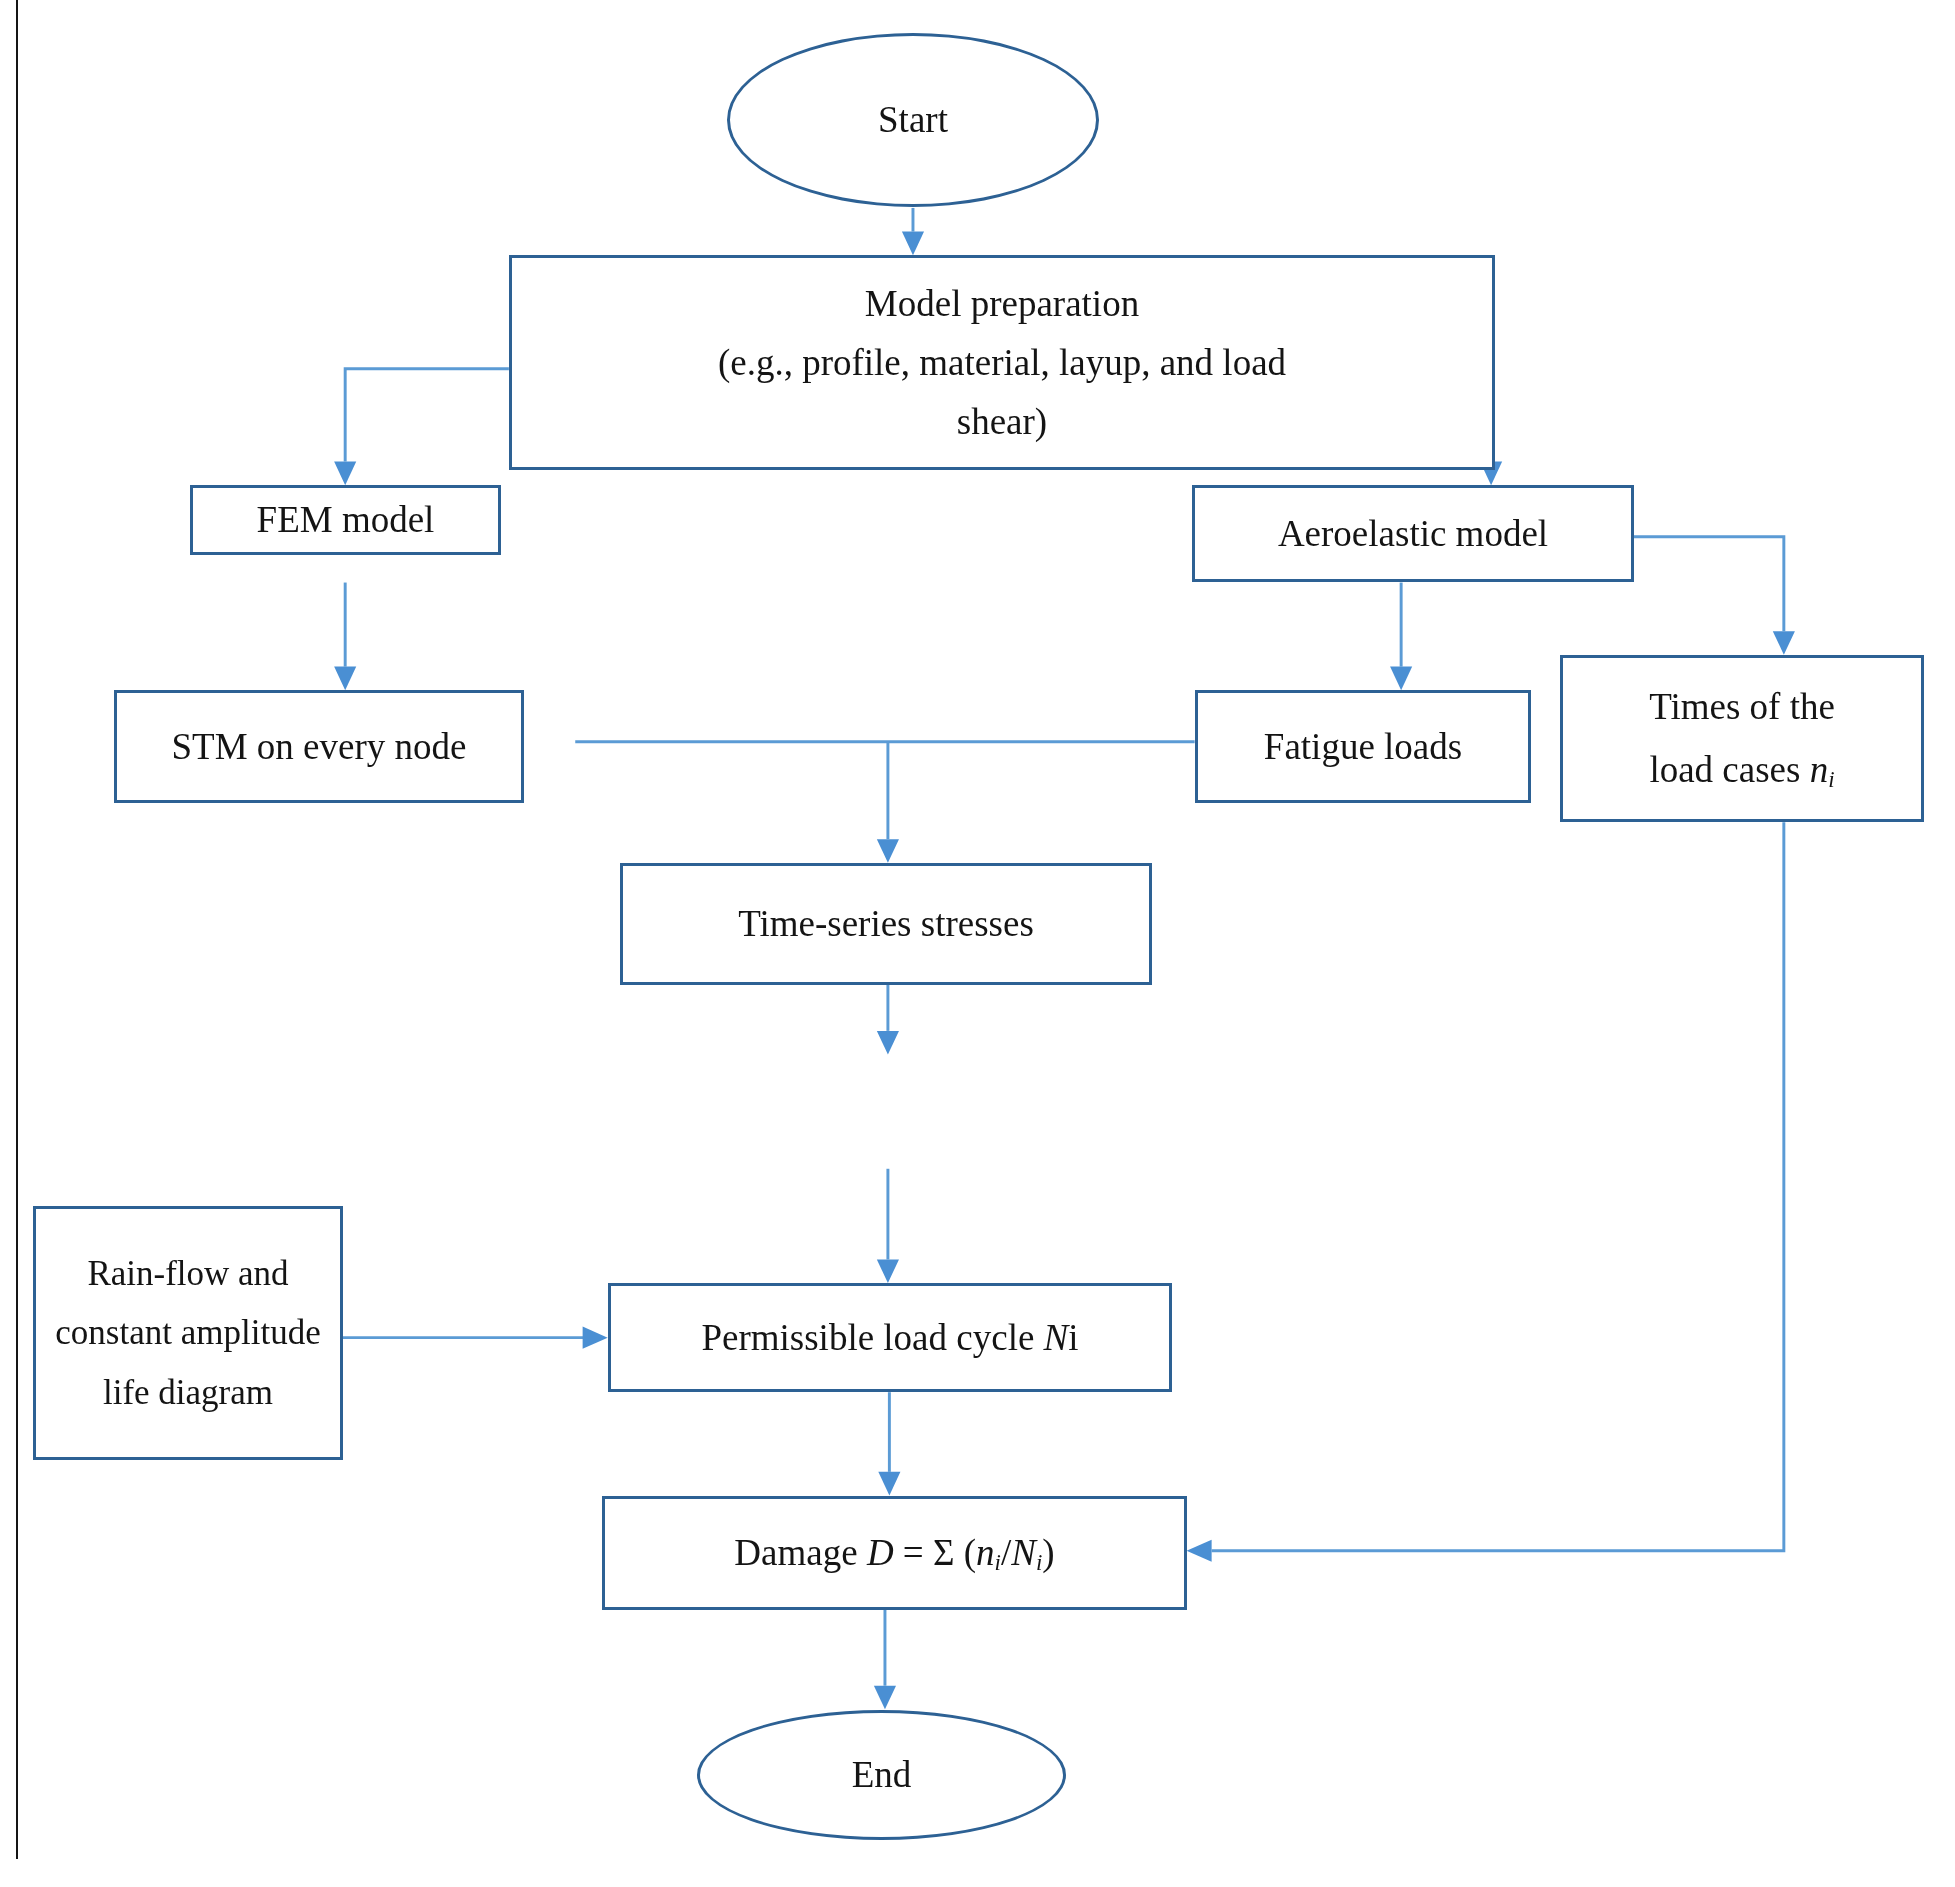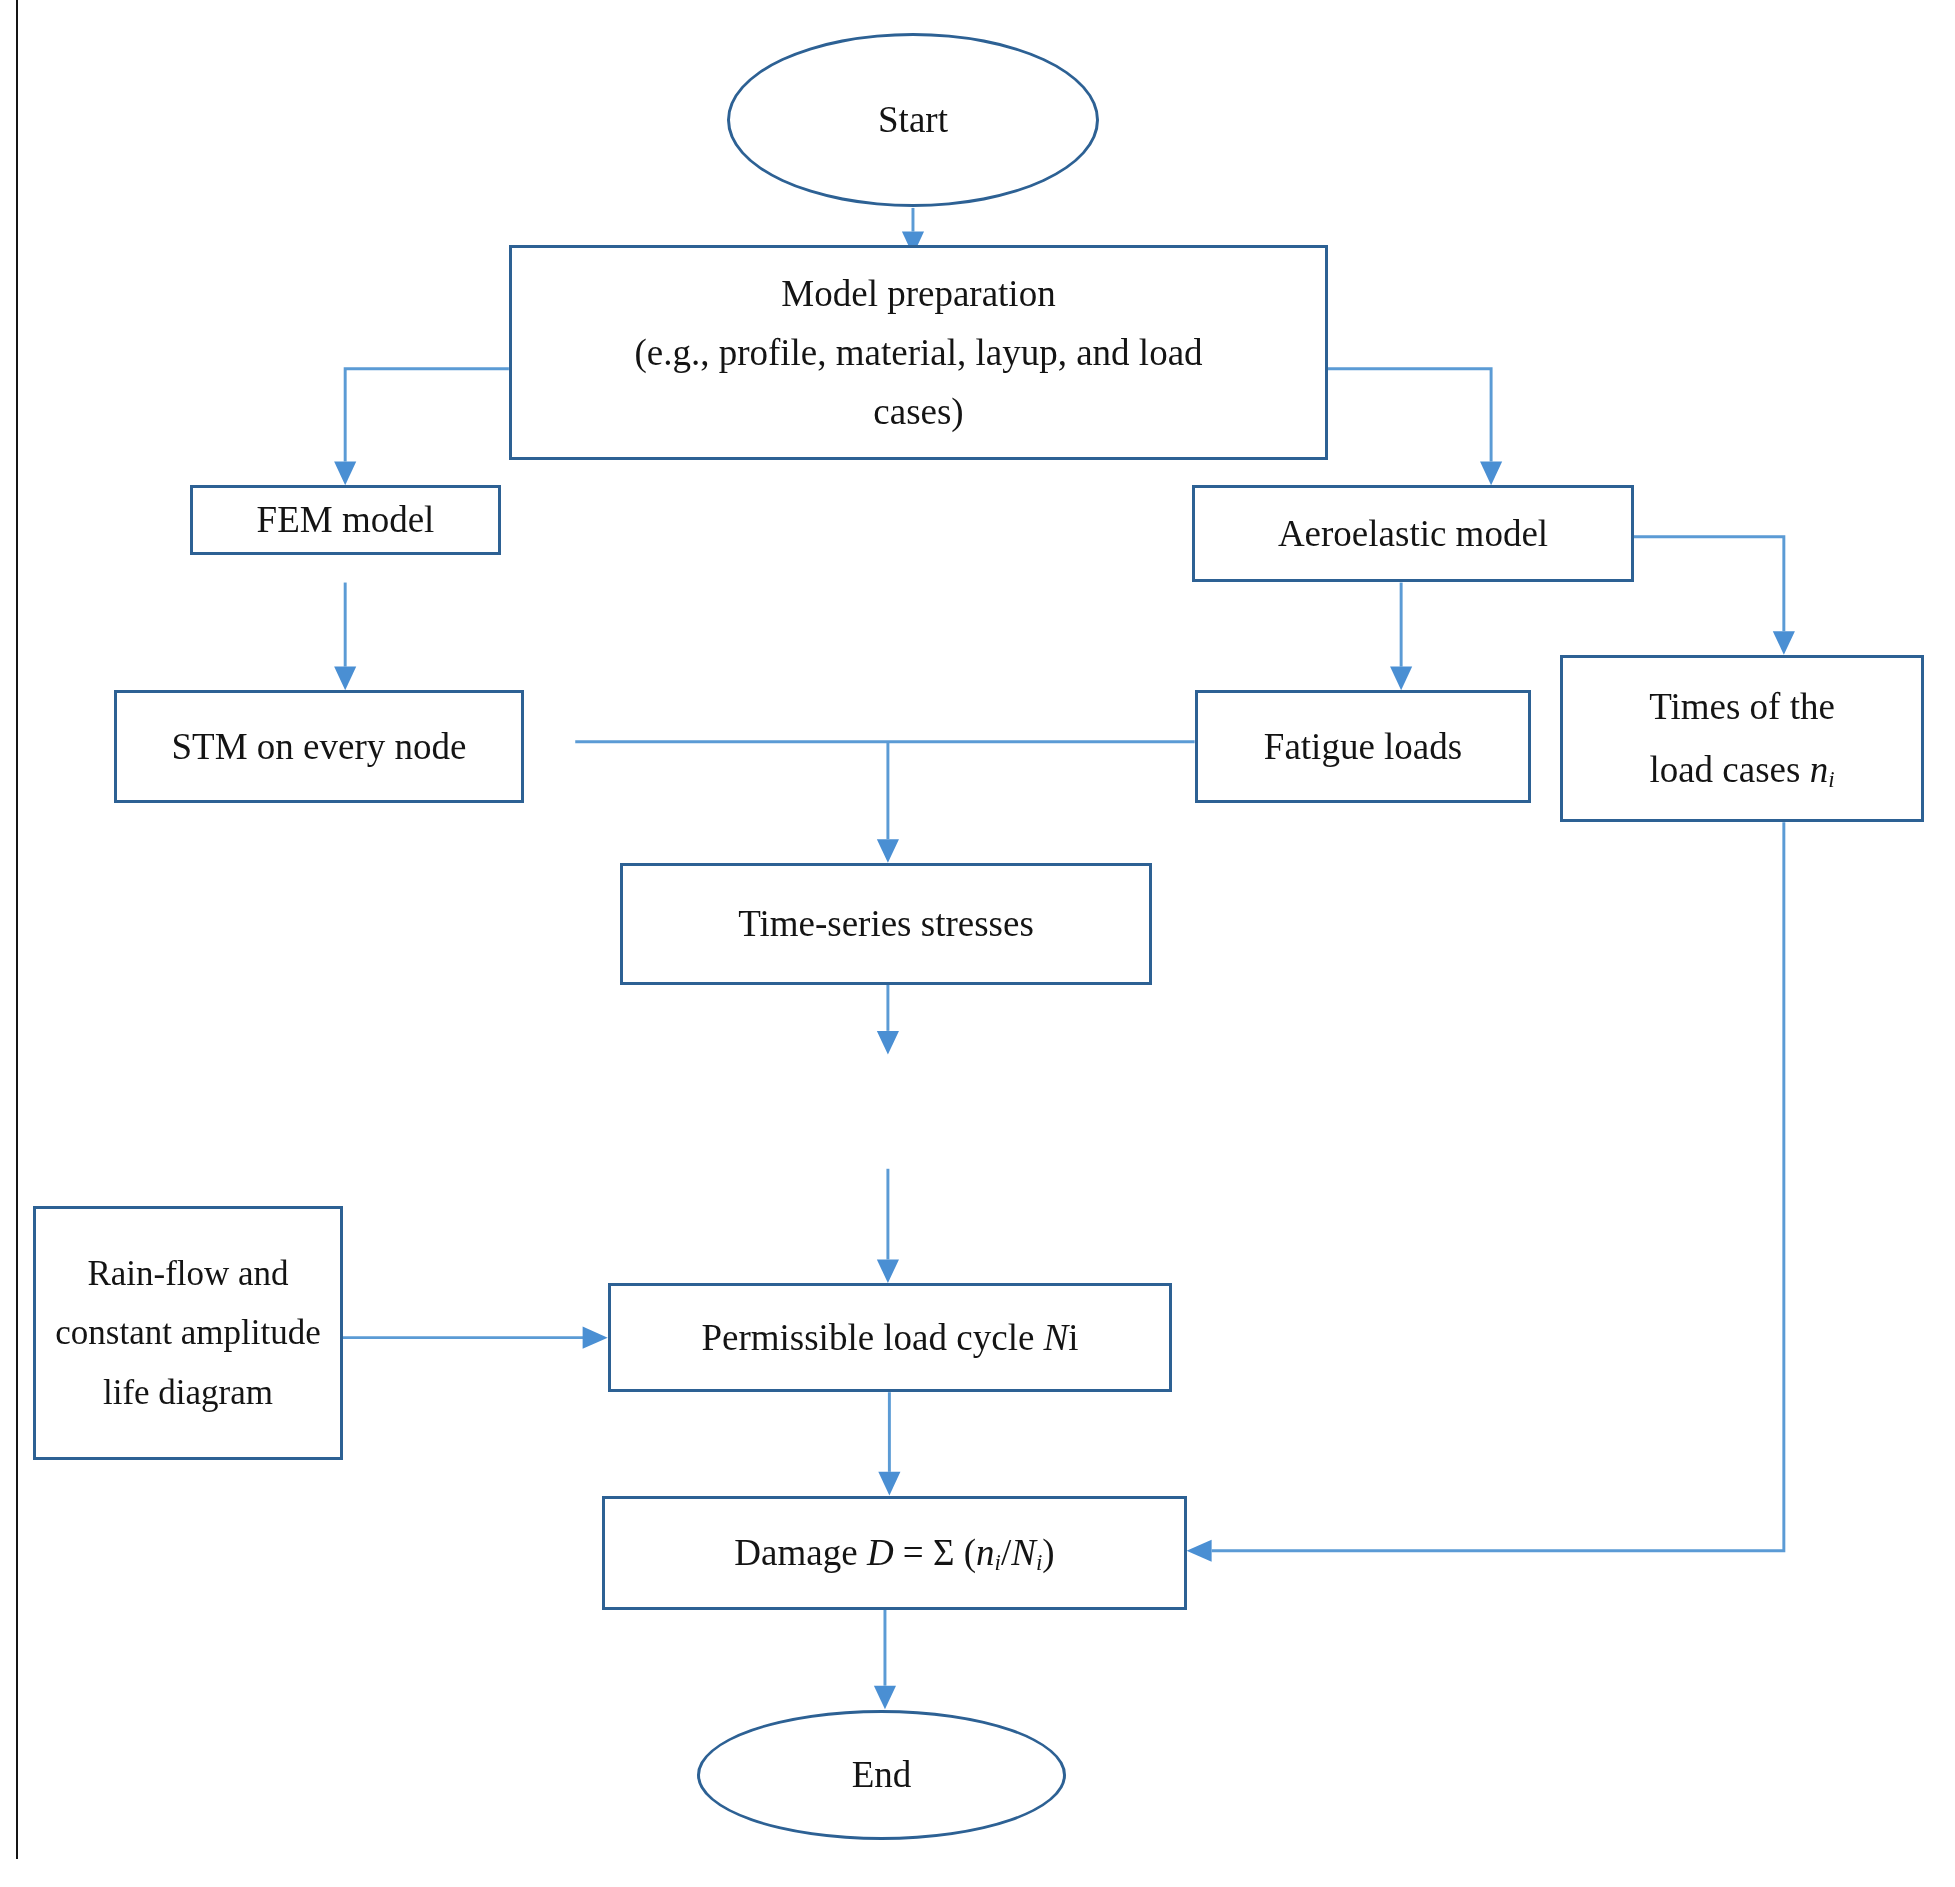--- a/index.html
+++ b/index.html
@@ -91,24 +91,24 @@
     <polygon class="arrowhead" points="1643,2088 1643,2118 1609,2103"></polygon>
 
     <line class="connector" x1="1200" y1="2182" x2="1200" y2="2286"></line>
     <polygon class="arrowhead" points="1185,2286 1215,2286 1200,2318"></polygon>
   </svg>
 
   <div class="node ellipse" style="left:727px; top:33px; width:372px; height:174px;">
     <span class="line">Start</span>
   </div>
 
-  <div class="node" style="left:509px; top:245px; width:819px; height:215px;">
+  <div class="node" style="left:509px; top:255px; width:986px; height:215px;">
     <span class="line">Model preparation</span>
     <span class="line">(e.g., profile, material, layup, and load</span>
-    <span class="line">cases)</span>
+    <span class="line">shear)</span>
   </div>
 
   <div class="node" style="left:190px; top:485px; width:311px; height:70px;">
     <span class="line">FEM model</span>
   </div>
 
   <div class="node" style="left:1192px; top:485px; width:442px; height:97px;">
     <span class="line">Aeroelastic model</span>
   </div>
 

